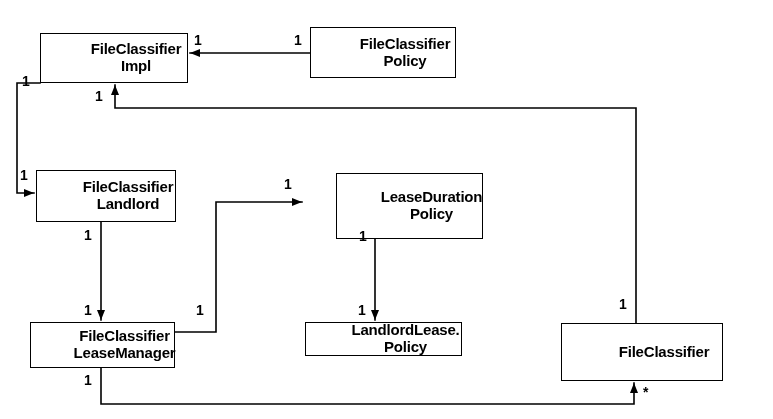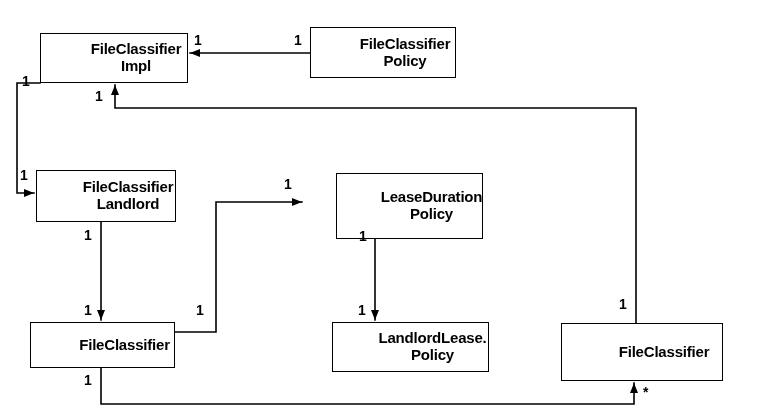--- a/index.html
+++ b/index.html
@@ -87,22 +87,23 @@
       <div class="class-box" style="left: 36px; top: 170px; width: 140px; height: 52px;">
         <div class="class-name-line">FileClassifier</div>
         <div class="class-name-line">Landlord</div>
       </div>
       <div class="class-box" style="left: 304px; top: 173px; width: 147px; height: 66px; margin-left: 32px;">
         <div class="class-name-line">LeaseDuration</div>
         <div class="class-name-line">Policy</div>
       </div>
       <div class="class-box" style="left: 30px; top: 322px; width: 145px; height: 46px;">
         <div class="class-name-line">FileClassifier</div>
+        <div class="class-name-line">LeaseManager</div>
       </div>
-      <div class="class-box" style="left: 305px; top: 322px; width: 157px; height: 50px; margin-left: 27px;">
+      <div class="class-box" style="left: 305px; top: 322px; width: 157px; height: 34px;">
         <div class="class-name-line">LandlordLease.</div>
         <div class="class-name-line">Policy</div>
       </div>
       <div class="class-box" style="left: 561px; top: 323px; width: 162px; height: 58px;">
         <div class="class-name-line">FileClassifier</div>
       </div>
     </div>
   <div id="mult-labels">
       <span class="mult-label" style="left: 194px; top: 33px;">1</span>
       <span class="mult-label" style="left: 294px; top: 33px;">1</span>

